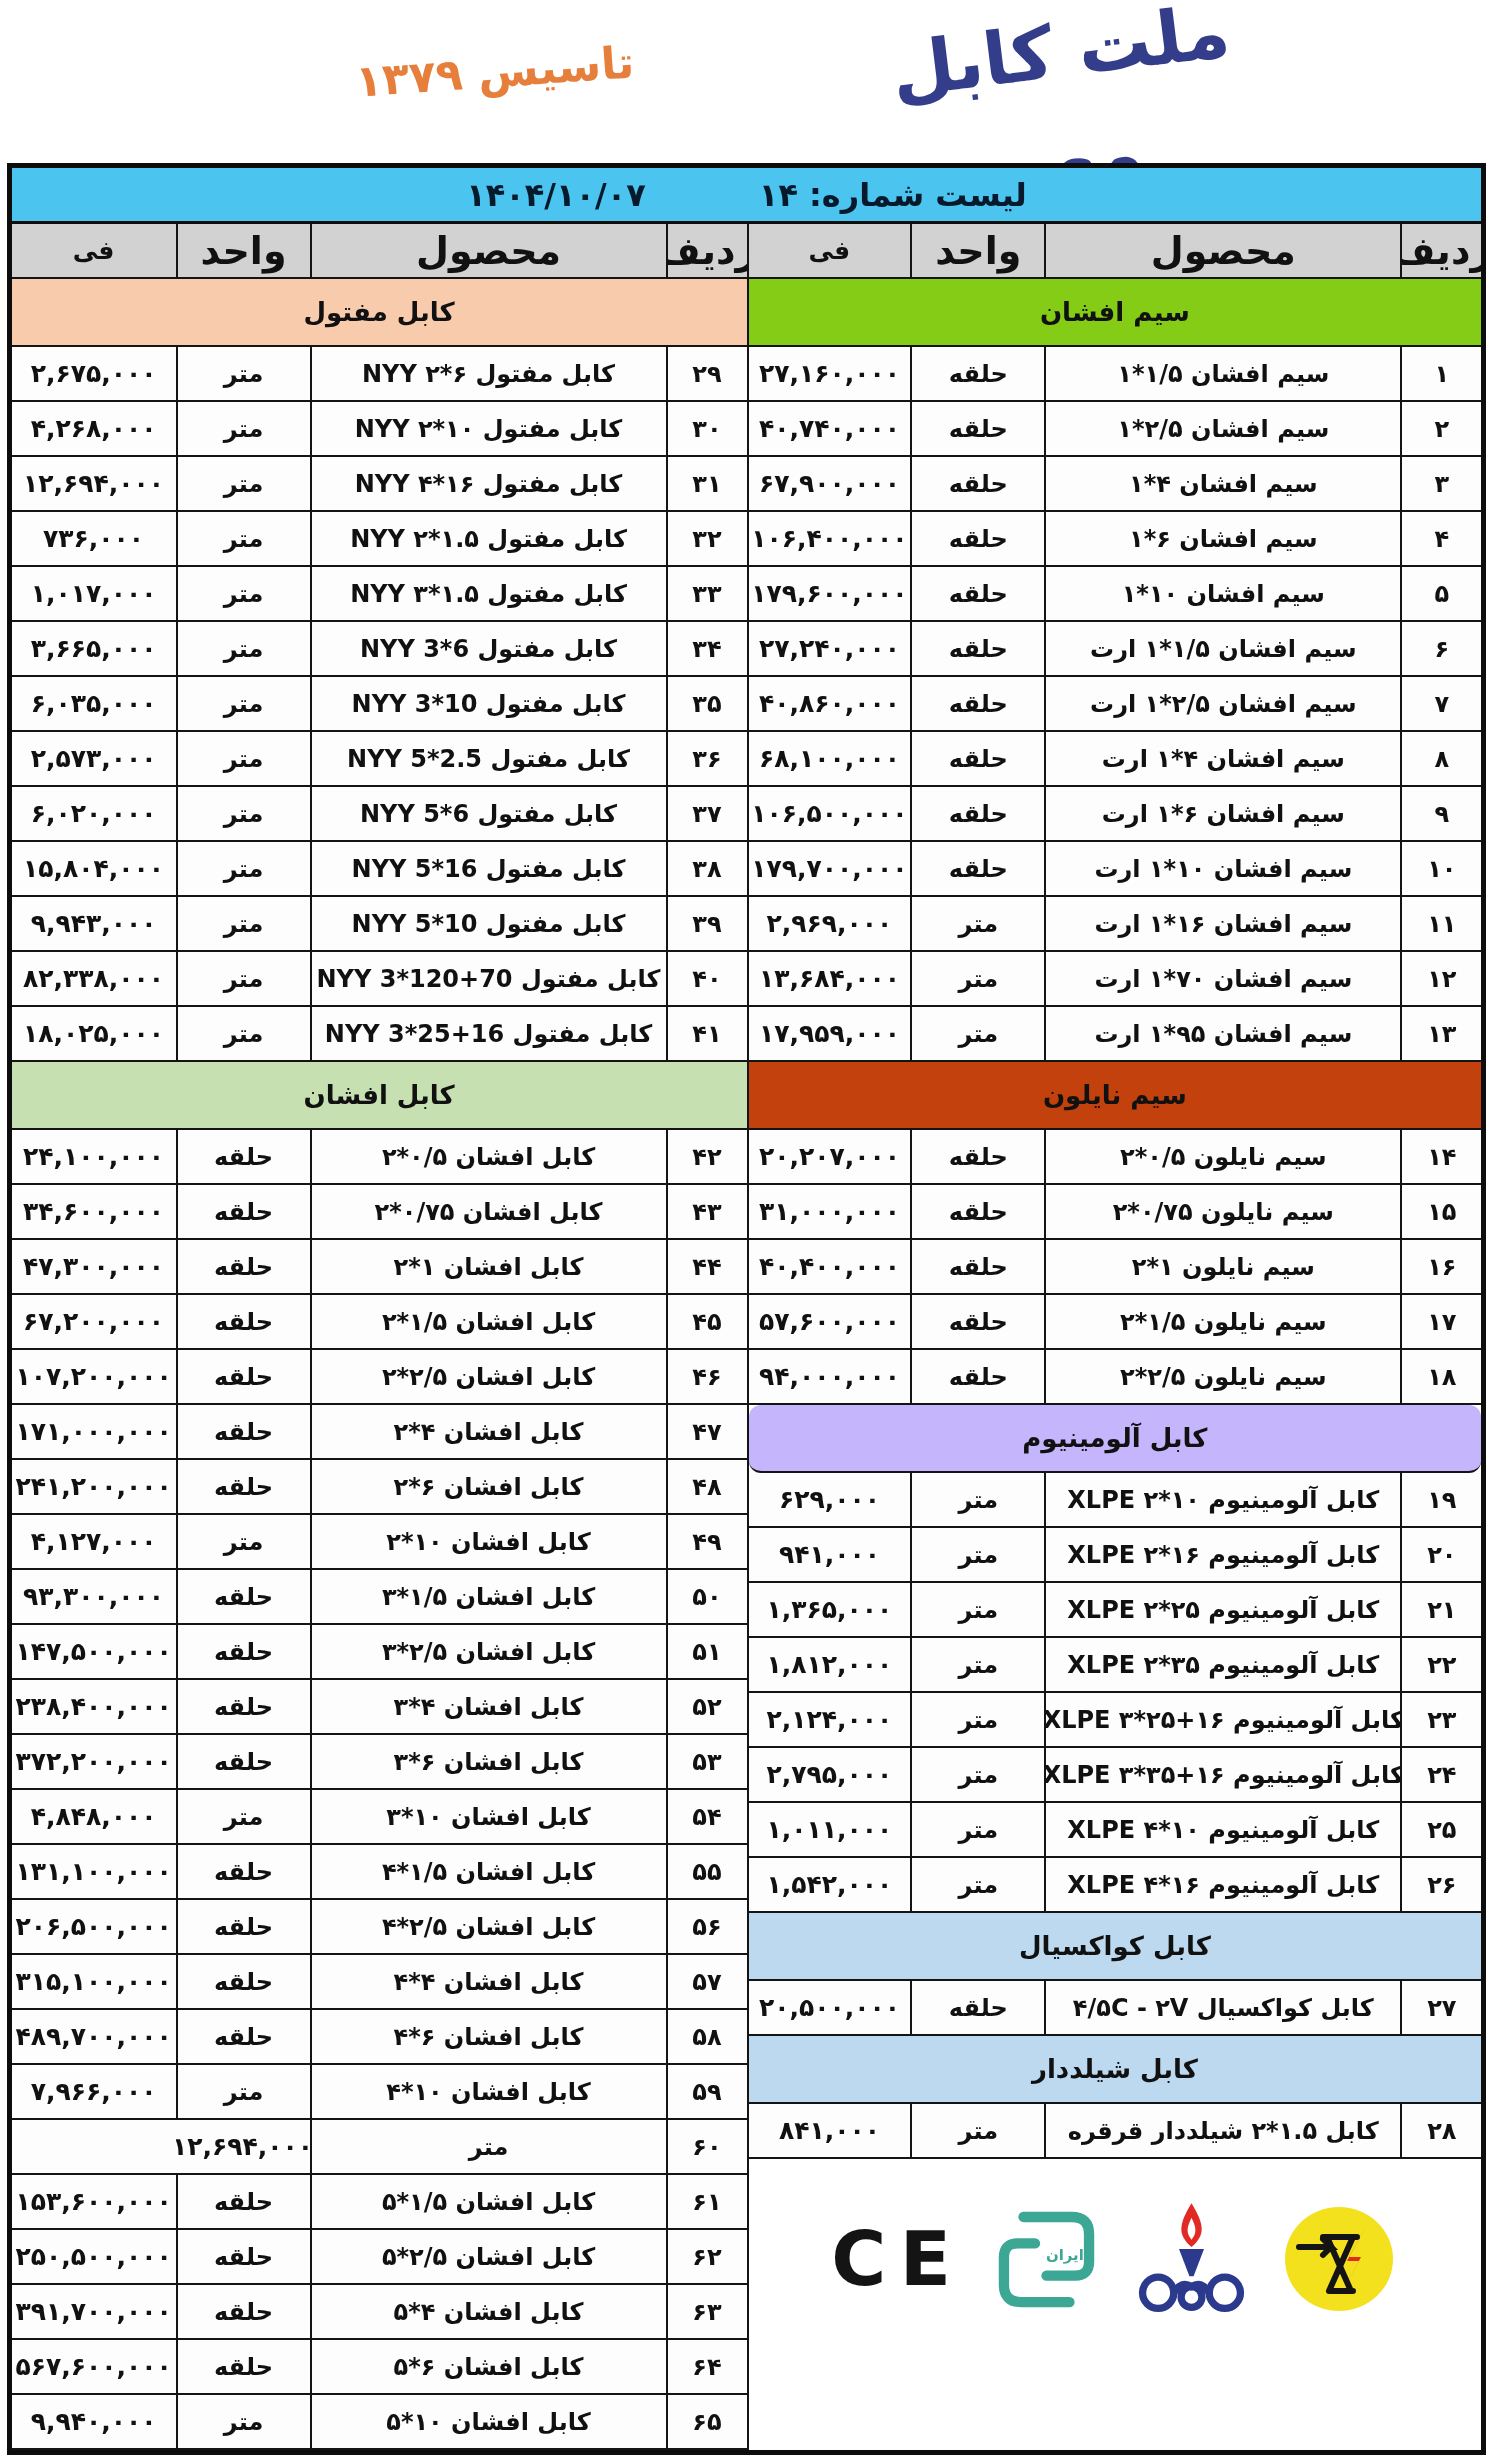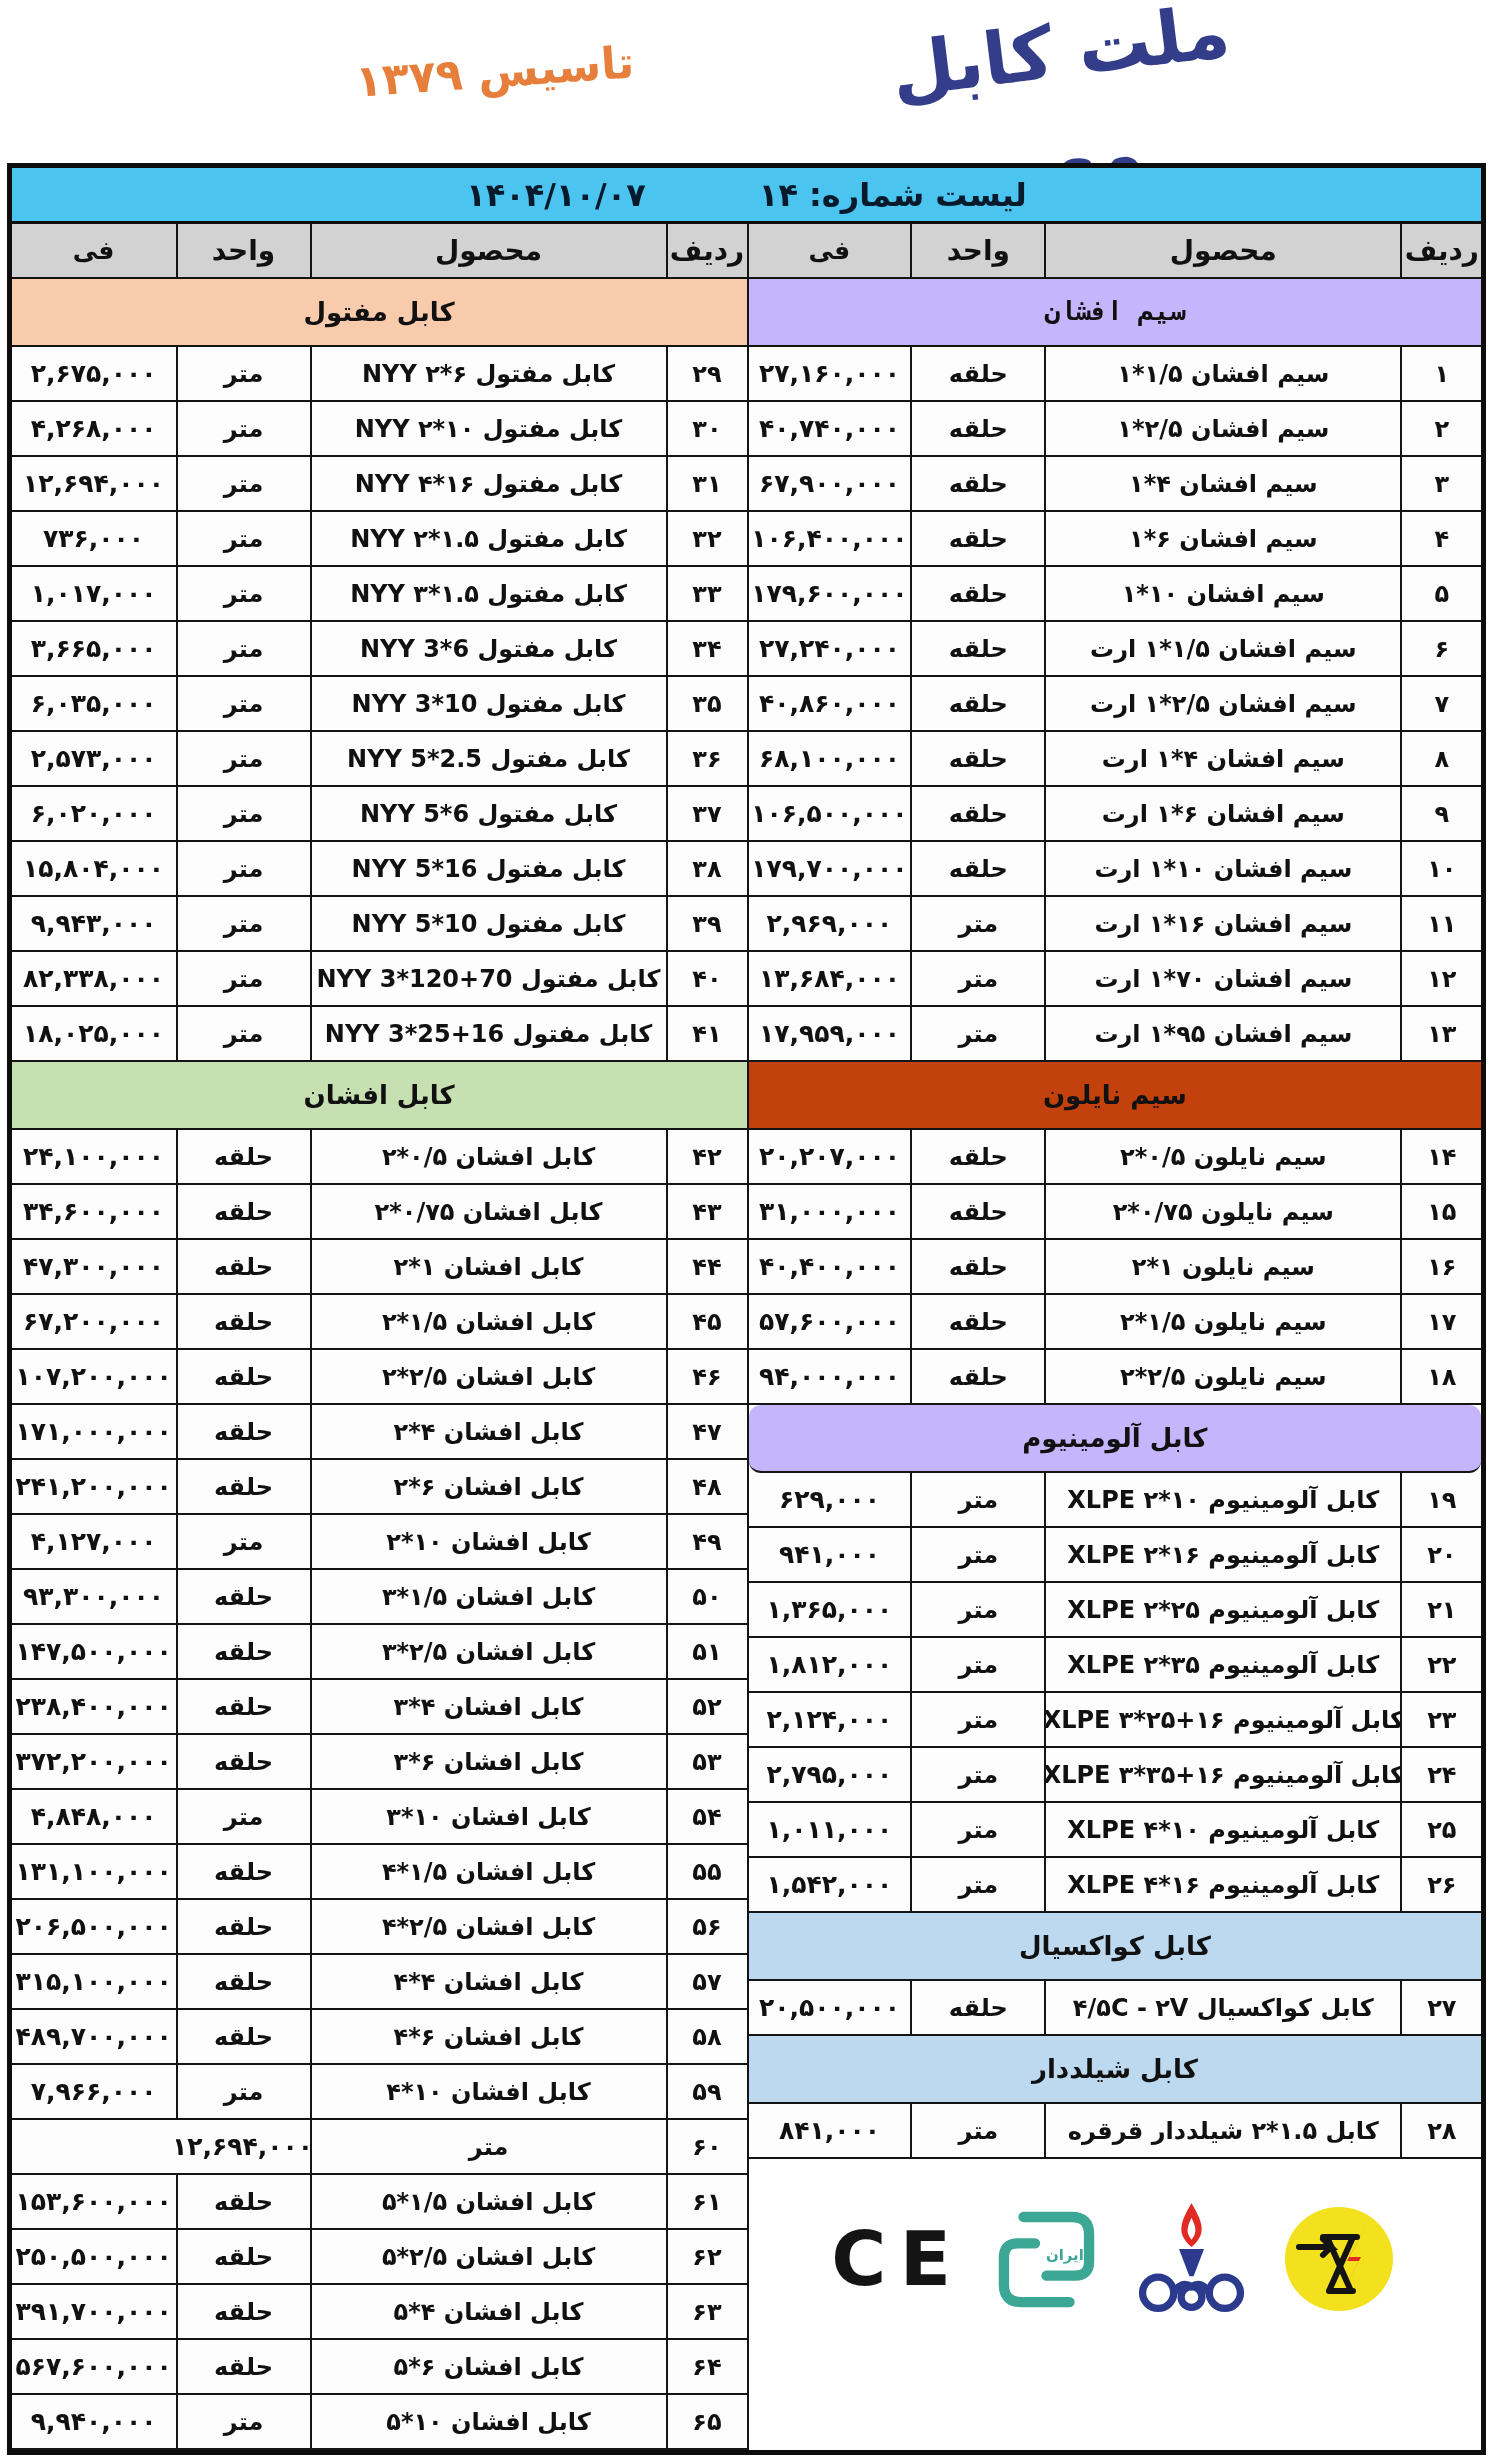--- a/index.html
+++ b/index.html
@@ -36,21 +36,21 @@
     display:grid; grid-template-columns:81px 356px 134px 1fr;
     border-bottom:2.4px solid #141414; height:55px; background:#fdfdfd;
   }
   .cols-header { background:#d2d2d2; height:55px; }
   .c {
     display:flex; align-items:center; justify-content:center;
     border-inline-end:2.4px solid #141414; font-weight:bold; font-size:24px;
     overflow:hidden; white-space:nowrap; padding:0 5.8px;
   }
   .c:last-child { border-inline-end:none; }
-  .cols-header .c { font-size:28px; }
+  .cols-header .c { font-size:38px; }
   .c.price { font-size:25px; letter-spacing:1px; }
   .section-header {
     height:68px; border-bottom:2.4px solid #141414;
     display:flex; align-items:center; justify-content:center;
     font-size:26px; font-weight:bold;
   }
   
   .logos-panel {
     flex:1; background:#fff; display:flex; direction:ltr;
     align-items:center; justify-content:space-evenly; padding:29px 58px 120px 58px;
@@ -72,21 +72,21 @@
     <span>۱۴۰۴/۱۰/۰۷</span>
   </div>
   <div class="halves">
     <section class="half right" id="right-half">
         <div class="cols-header">
           <div class="c no">ردیف</div>
           <div class="c product">محصول</div>
           <div class="c unit">واحد</div>
           <div class="c price">فی</div>
         </div>
-        <div class="section-header" style="background: #c4b5fd; font-family: Liberation Mono, monospace;">سیم افشان</div>
+        <div class="section-header" style="background: #84cc16;">سیم افشان</div>
         <div class="t-row">
           <div class="c no">۱</div>
           <div class="c product">سیم افشان ۱/۵*۱</div>
           <div class="c unit">حلقه</div>
           <div class="c price">۲۷,۱۶۰,۰۰۰</div>
         </div>
         <div class="t-row">
           <div class="c no">۲</div>
           <div class="c product">سیم افشان ۲/۵*۱</div>
           <div class="c unit">حلقه</div>

